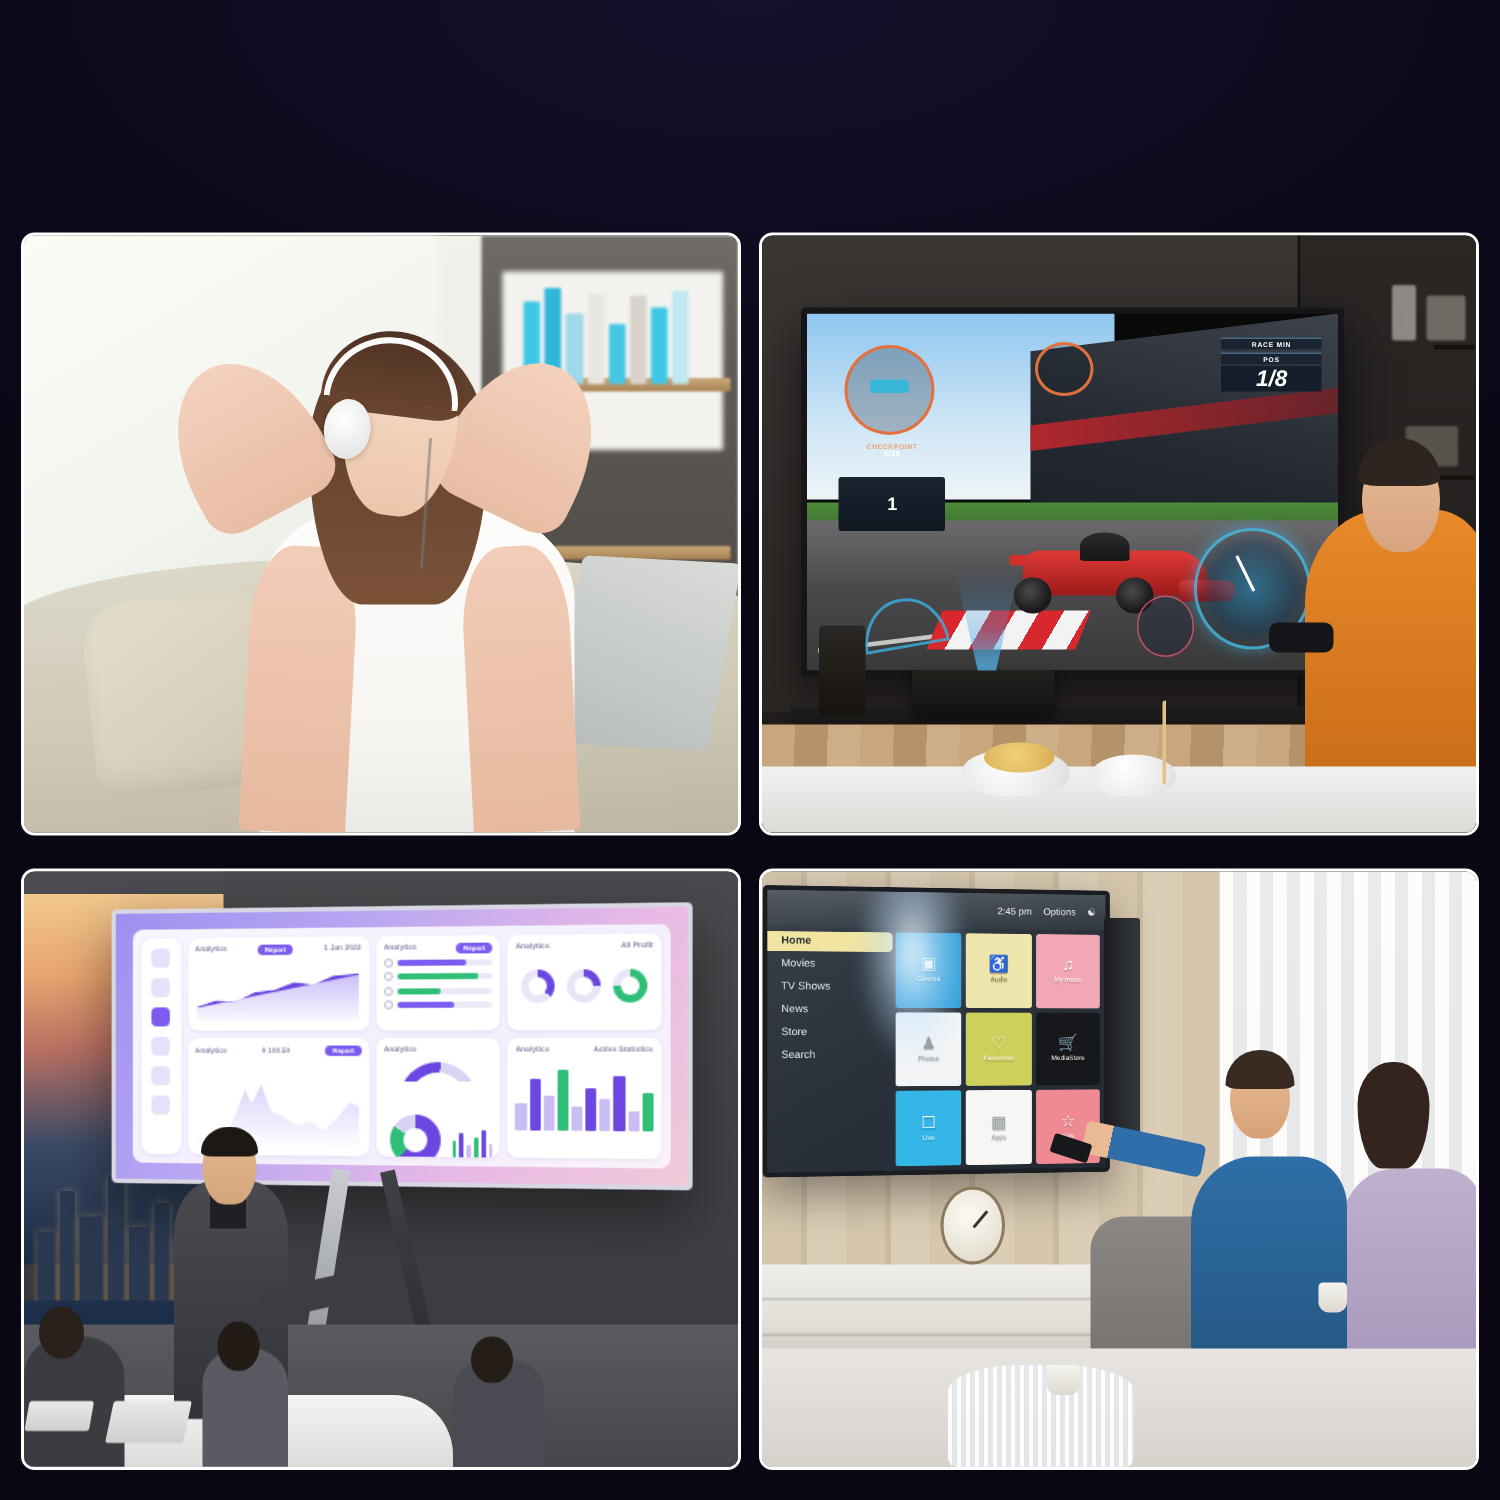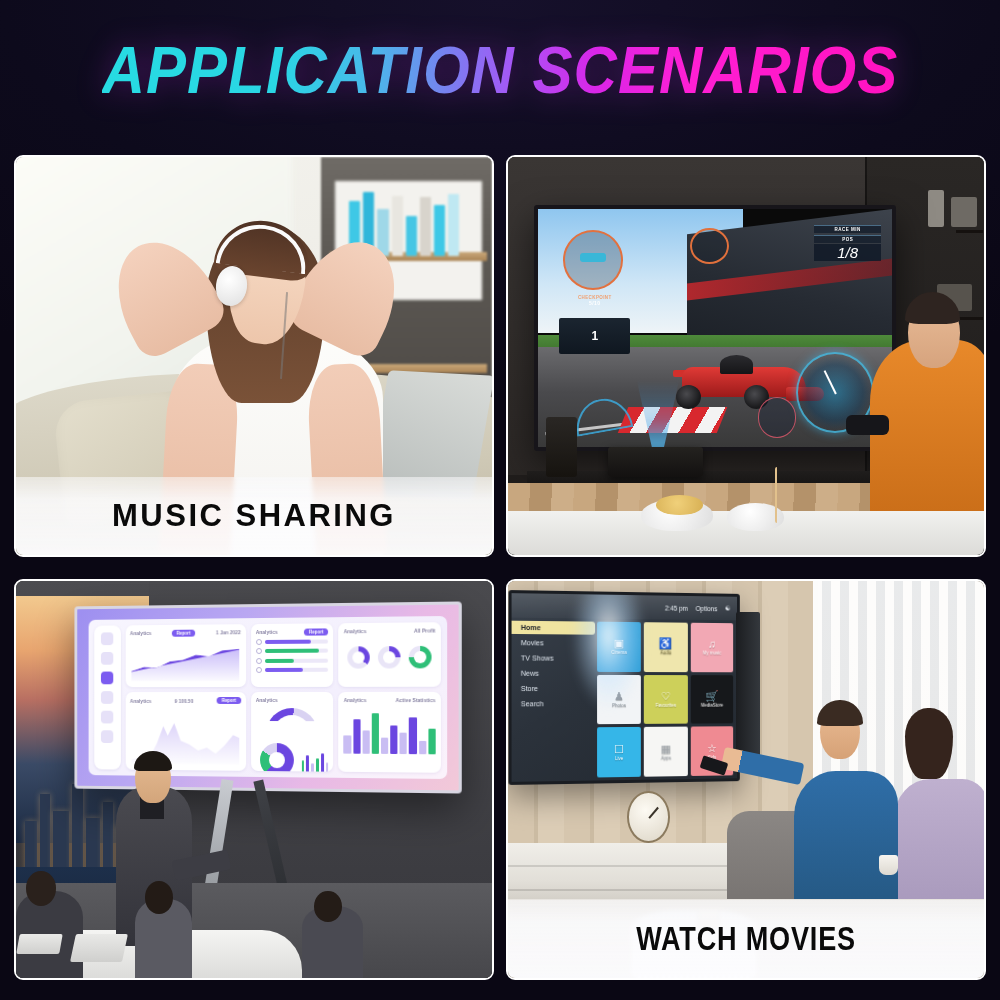--- a/index.html
+++ b/index.html
@@ -298,21 +298,21 @@
   .c2-hud-pos {
     position: absolute; right: 3%; top: 7%; width: 19%;
     text-align: center; color: #fff;
   }
   .c2-hud-pos .lbl {
     font-size: 4.5px; letter-spacing: 0.5px; font-weight: 700;
     background: rgba(15,25,40,0.7); padding: 1px 0; margin-bottom: 1.5px;
     border-top: 1px solid rgba(120,180,220,0.5);
   }
   .c2-hud-pos .val {
-    font-size: 15px; font-weight: 400; line-height: 1;
+    font-size: 15px; font-weight: 700; line-height: 1;
     background: rgba(12,22,36,0.75); padding: 1px 0;
     font-style: italic;
   }
   .c2-speedo {
     position: absolute; right: 5%; bottom: 6%; width: 22%; height: 34%;
     border-radius: 50%;
     background: radial-gradient(circle at 50% 50%,
        rgba(25,140,190,0.55) 0%, rgba(12,60,95,0.45) 52%, rgba(8,30,50,0.1) 70%);
     border: 2px solid rgba(70,190,230,0.8);
     box-shadow: 0 0 10px rgba(60,180,230,0.55);
@@ -717,23 +717,20 @@
     position: absolute; right: -1%; bottom: 14%; width: 20%; height: 36%;
     background: linear-gradient(180deg, #bfb0cf 0%, #a697ba 100%);
     border-radius: 38% 28% 0 0 / 28% 20% 0 0;
   }
 </style>
 </head>
 <body>
 
 <div class="page">
 
-  <div class="title-wrap">
-    <div class="title">APPLICATION SCENARIOS</div>
-  </div>
 
   <div class="grid">
 
     <div class="card">
       <div class="scene">
         <div class="c1-bg"></div>
         <div class="c1-window"></div>
         <div class="c1-shelfwall"></div>
         <div class="c1-shelf-panel"></div>
         <div class="c1-shelf-board" style="top:24%"></div>
@@ -755,23 +752,20 @@
         <div class="c1-cardigan-l"></div>
         <div class="c1-cardigan-r"></div>
         <div class="c1-hair-back"></div>
         <div class="c1-arm-l"></div>
         <div class="c1-arm-r"></div>
         <div class="c1-face"></div>
         <div class="c1-hair-top"></div>
         <div class="c1-headband"></div>
         <div class="c1-earcup"></div>
         <div class="c1-cord"></div>
-      </div>
-      <div class="caption">
-        <div class="caption-text">MUSIC SHARING</div>
       </div>
     </div>
 
     <div class="card">
       <div class="scene">
         <div class="c2-bg"></div>
         <div class="c2-wall"></div>
         <div class="c2-cabinet">
           <div class="c2-cab-shelf" style="top:22%"></div>
           <div class="c2-cab-shelf" style="top:48%"></div>
@@ -1064,19 +1058,16 @@
         <div class="c4-man-head"></div>
         <div class="c4-man-hair"></div>
         <div class="c4-man-arm"></div>
         <div class="c4-remote"></div>
 
         <div class="c4-floor"></div>
         <div class="c4-coffee"></div>
         <div class="c4-mug" style="left:40%;bottom:12%;width:4.5%;height:5%"></div>
         <div class="c4-mug" style="right:18%;bottom:26%;width:4%;height:5%"></div>
       </div>
-      <div class="caption condensed">
-        <div class="caption-text">WATCH MOVIES</div>
-      </div>
     </div>
 
   </div>
 </div>
 
 </body></html>

